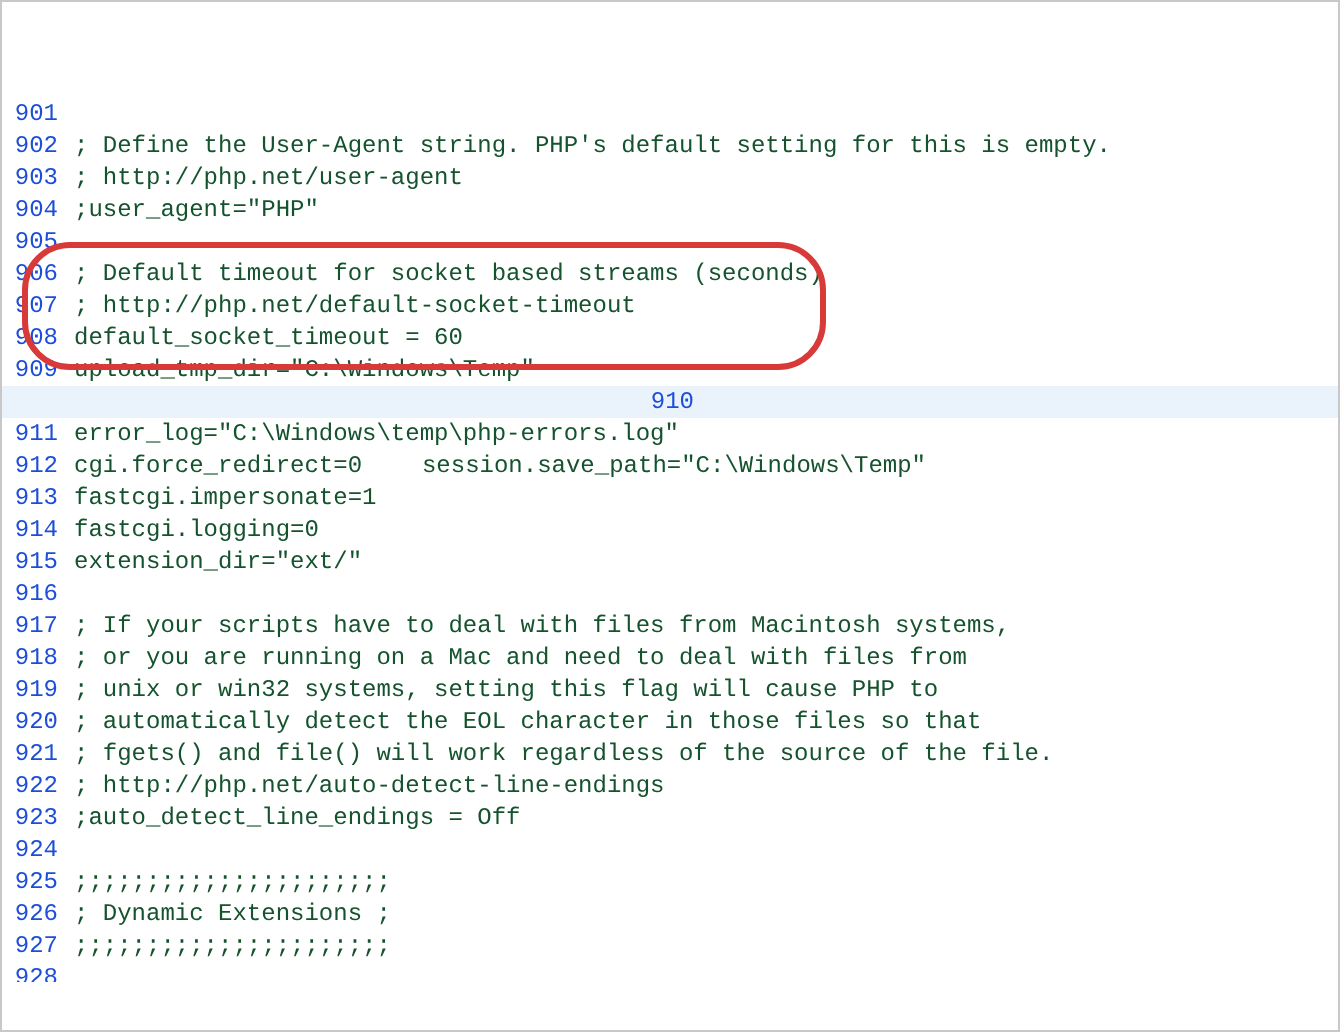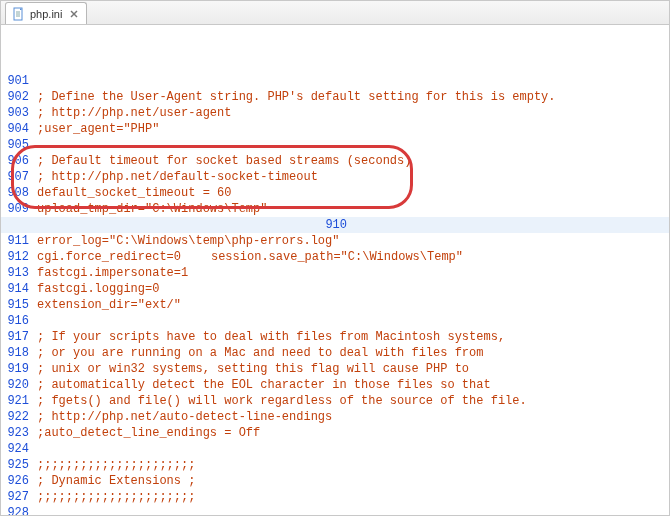--- a/index.html
+++ b/index.html
@@ -72,21 +72,21 @@
   }
   .ln {
     width: 32px;
     text-align: right;
     color: #1d4ed8;
     padding-right: 4px;
     flex: 0 0 32px;
     user-select: none;
   }
   .txt {
-    color: #c2410c;
+    color: #14532d;
     padding-left: 4px;
     text-align: right;
   }
   .highlight-line {
     background: #eaf2fb;
     flex-direction: column;
   }
   .circled {
     position: absolute;
     border: 3px solid #d83a3a;
@@ -96,39 +96,19 @@
     top: 156px;
     width: 402px;
     height: 60px;
   }
 </style>
 </head>
 <body>
 
 <div class="editor-container">
 
-  <div class="tab-bar">
-    <div class="tab">
-      <span class="file-icon">
-        <svg width="14" height="14" viewBox="0 0 14 14">
-          <rect x="2" y="1" width="8" height="12" fill="#fff" stroke="#5a8fd6" stroke-width="1"></rect>
-          <path d="M8 1 L10 3 L8 3 Z" fill="#5a8fd6"></path>
-          <line x1="4" y1="5" x2="8" y2="5" stroke="#8aa" stroke-width="1"></line>
-          <line x1="4" y1="7" x2="8" y2="7" stroke="#8aa" stroke-width="1"></line>
-          <line x1="4" y1="9" x2="8" y2="9" stroke="#8aa" stroke-width="1"></line>
-        </svg>
-      </span>
-      <span>php.ini</span>
-      <span class="close-icon">
-        <svg width="10" height="10" viewBox="0 0 10 10">
-          <line x1="2" y1="2" x2="8" y2="8" stroke="#777" stroke-width="1.4"></line>
-          <line x1="8" y1="2" x2="2" y2="8" stroke="#777" stroke-width="1.4"></line>
-        </svg>
-      </span>
-    </div>
-  </div>
 
   <div class="code-area" id="code-area">
     
     <div class="line"><span class="ln">901</span><span class="txt"></span></div><div class="line"><span class="ln">902</span><span class="txt">; Define the User-Agent string. PHP's default setting for this is empty.</span></div><div class="line"><span class="ln">903</span><span class="txt">; http://php.net/user-agent</span></div><div class="line"><span class="ln">904</span><span class="txt">;user_agent="PHP"</span></div><div class="line"><span class="ln">905</span><span class="txt"></span></div><div class="line"><span class="ln">906</span><span class="txt">; Default timeout for socket based streams (seconds)</span></div><div class="line"><span class="ln">907</span><span class="txt">; http://php.net/default-socket-timeout</span></div><div class="line"><span class="ln">908</span><span class="txt">default_socket_timeout = 60</span></div><div class="line"><span class="ln">909</span><span class="txt">upload_tmp_dir="C:\Windows\Temp"</span></div><div class="line highlight-line"><span class="ln">910</span><span class="txt">session.save_path="C:\Windows\Temp"</span></div><div class="line"><span class="ln">911</span><span class="txt">error_log="C:\Windows\temp\php-errors.log"</span></div><div class="line"><span class="ln">912</span><span class="txt">cgi.force_redirect=0</span></div><div class="line"><span class="ln">913</span><span class="txt">fastcgi.impersonate=1</span></div><div class="line"><span class="ln">914</span><span class="txt">fastcgi.logging=0</span></div><div class="line"><span class="ln">915</span><span class="txt">extension_dir="ext/"</span></div><div class="line"><span class="ln">916</span><span class="txt"></span></div><div class="line"><span class="ln">917</span><span class="txt">; If your scripts have to deal with files from Macintosh systems,</span></div><div class="line"><span class="ln">918</span><span class="txt">; or you are running on a Mac and need to deal with files from</span></div><div class="line"><span class="ln">919</span><span class="txt">; unix or win32 systems, setting this flag will cause PHP to</span></div><div class="line"><span class="ln">920</span><span class="txt">; automatically detect the EOL character in those files so that</span></div><div class="line"><span class="ln">921</span><span class="txt">; fgets() and file() will work regardless of the source of the file.</span></div><div class="line"><span class="ln">922</span><span class="txt">; http://php.net/auto-detect-line-endings</span></div><div class="line"><span class="ln">923</span><span class="txt">;auto_detect_line_endings = Off</span></div><div class="line"><span class="ln">924</span><span class="txt"></span></div><div class="line"><span class="ln">925</span><span class="txt">;;;;;;;;;;;;;;;;;;;;;;</span></div><div class="line"><span class="ln">926</span><span class="txt">; Dynamic Extensions ;</span></div><div class="line"><span class="ln">927</span><span class="txt">;;;;;;;;;;;;;;;;;;;;;;</span></div><div class="line"><span class="ln">928</span><span class="txt"></span></div><div class="circled" style="top: 120px; height: 64px;"></div>
   </div>
 
 </div>
 
 </body></html>

